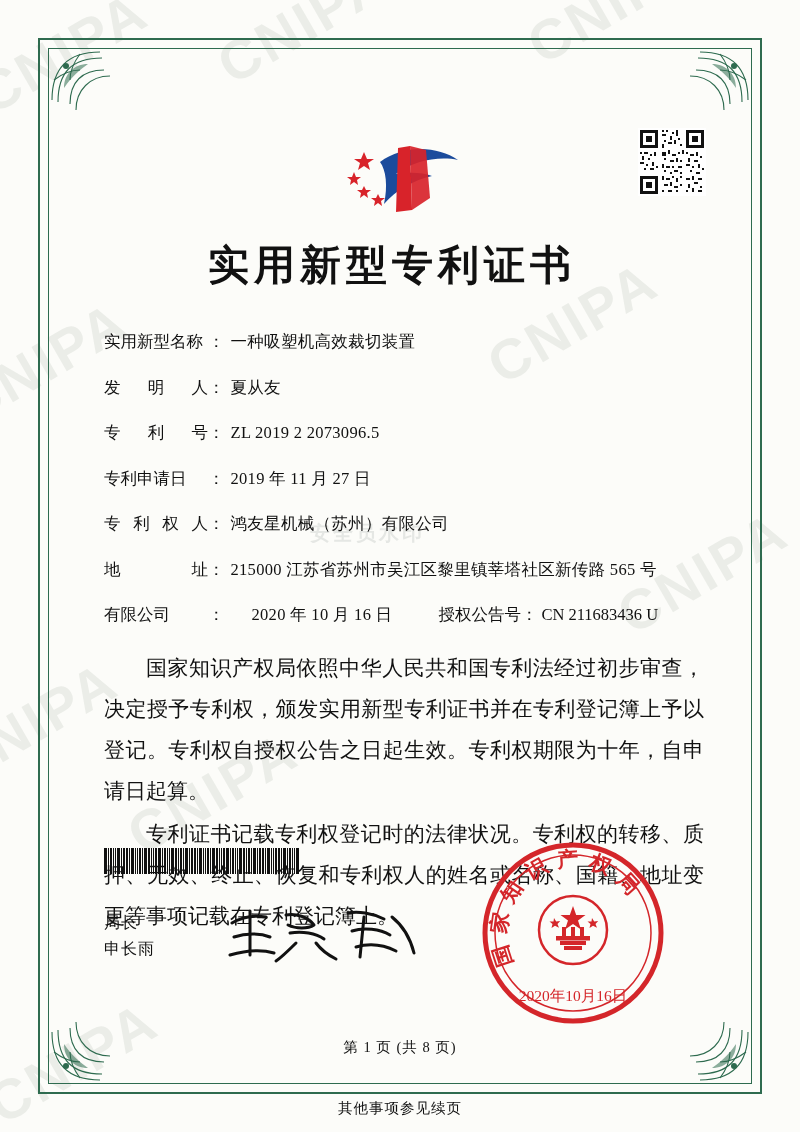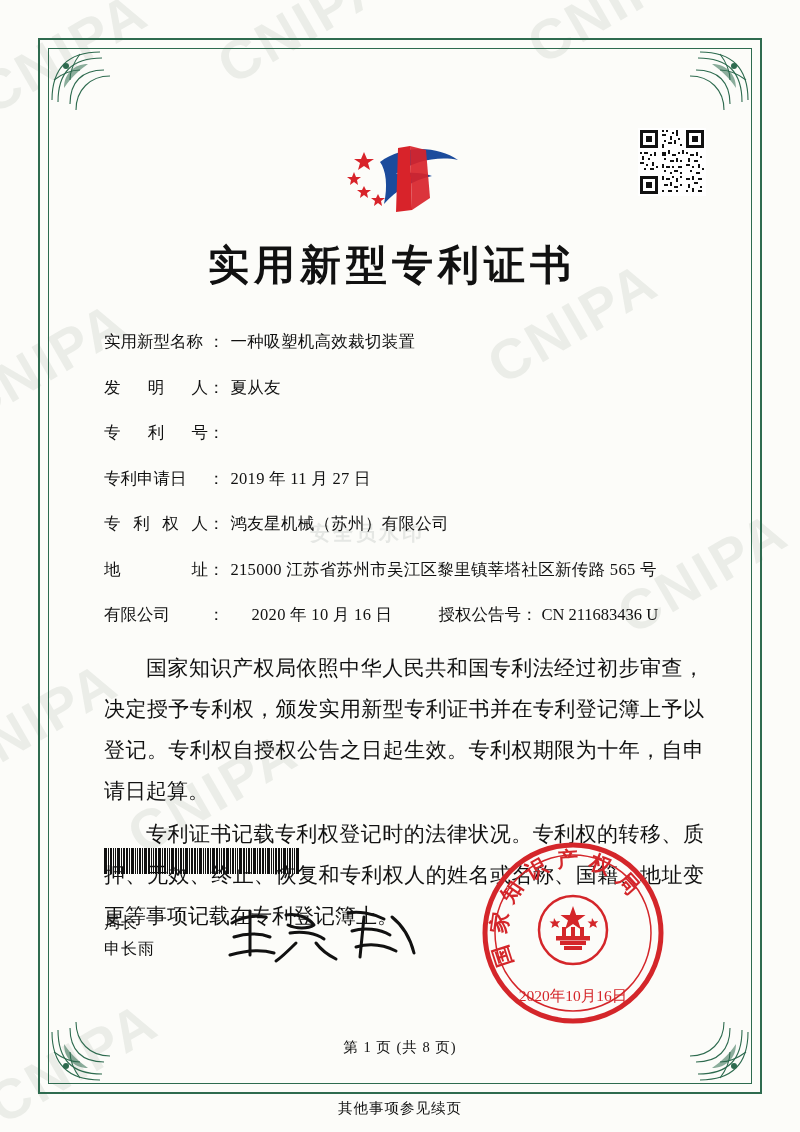--- a/index.html
+++ b/index.html
@@ -451,20 +451,21 @@
         <span class="field-value">夏从友</span>
       </div>
 
       <div class="field-row">
         <span class="field-label spread">
           <span>专</span>
           <span>利</span>
           <span>号</span>
         </span>
         <span class="field-colon">：</span>
+        <span class="field-value">ZL 2019 2 2073096.5</span>
       </div>
 
       <div class="field-row">
         <span class="field-label">专利申请日</span>
         <span class="field-colon">：</span>
         <span class="field-value">2019 年 11 月 27 日</span>
       </div>
 
       <div class="field-row">
         <span class="field-label spread">

